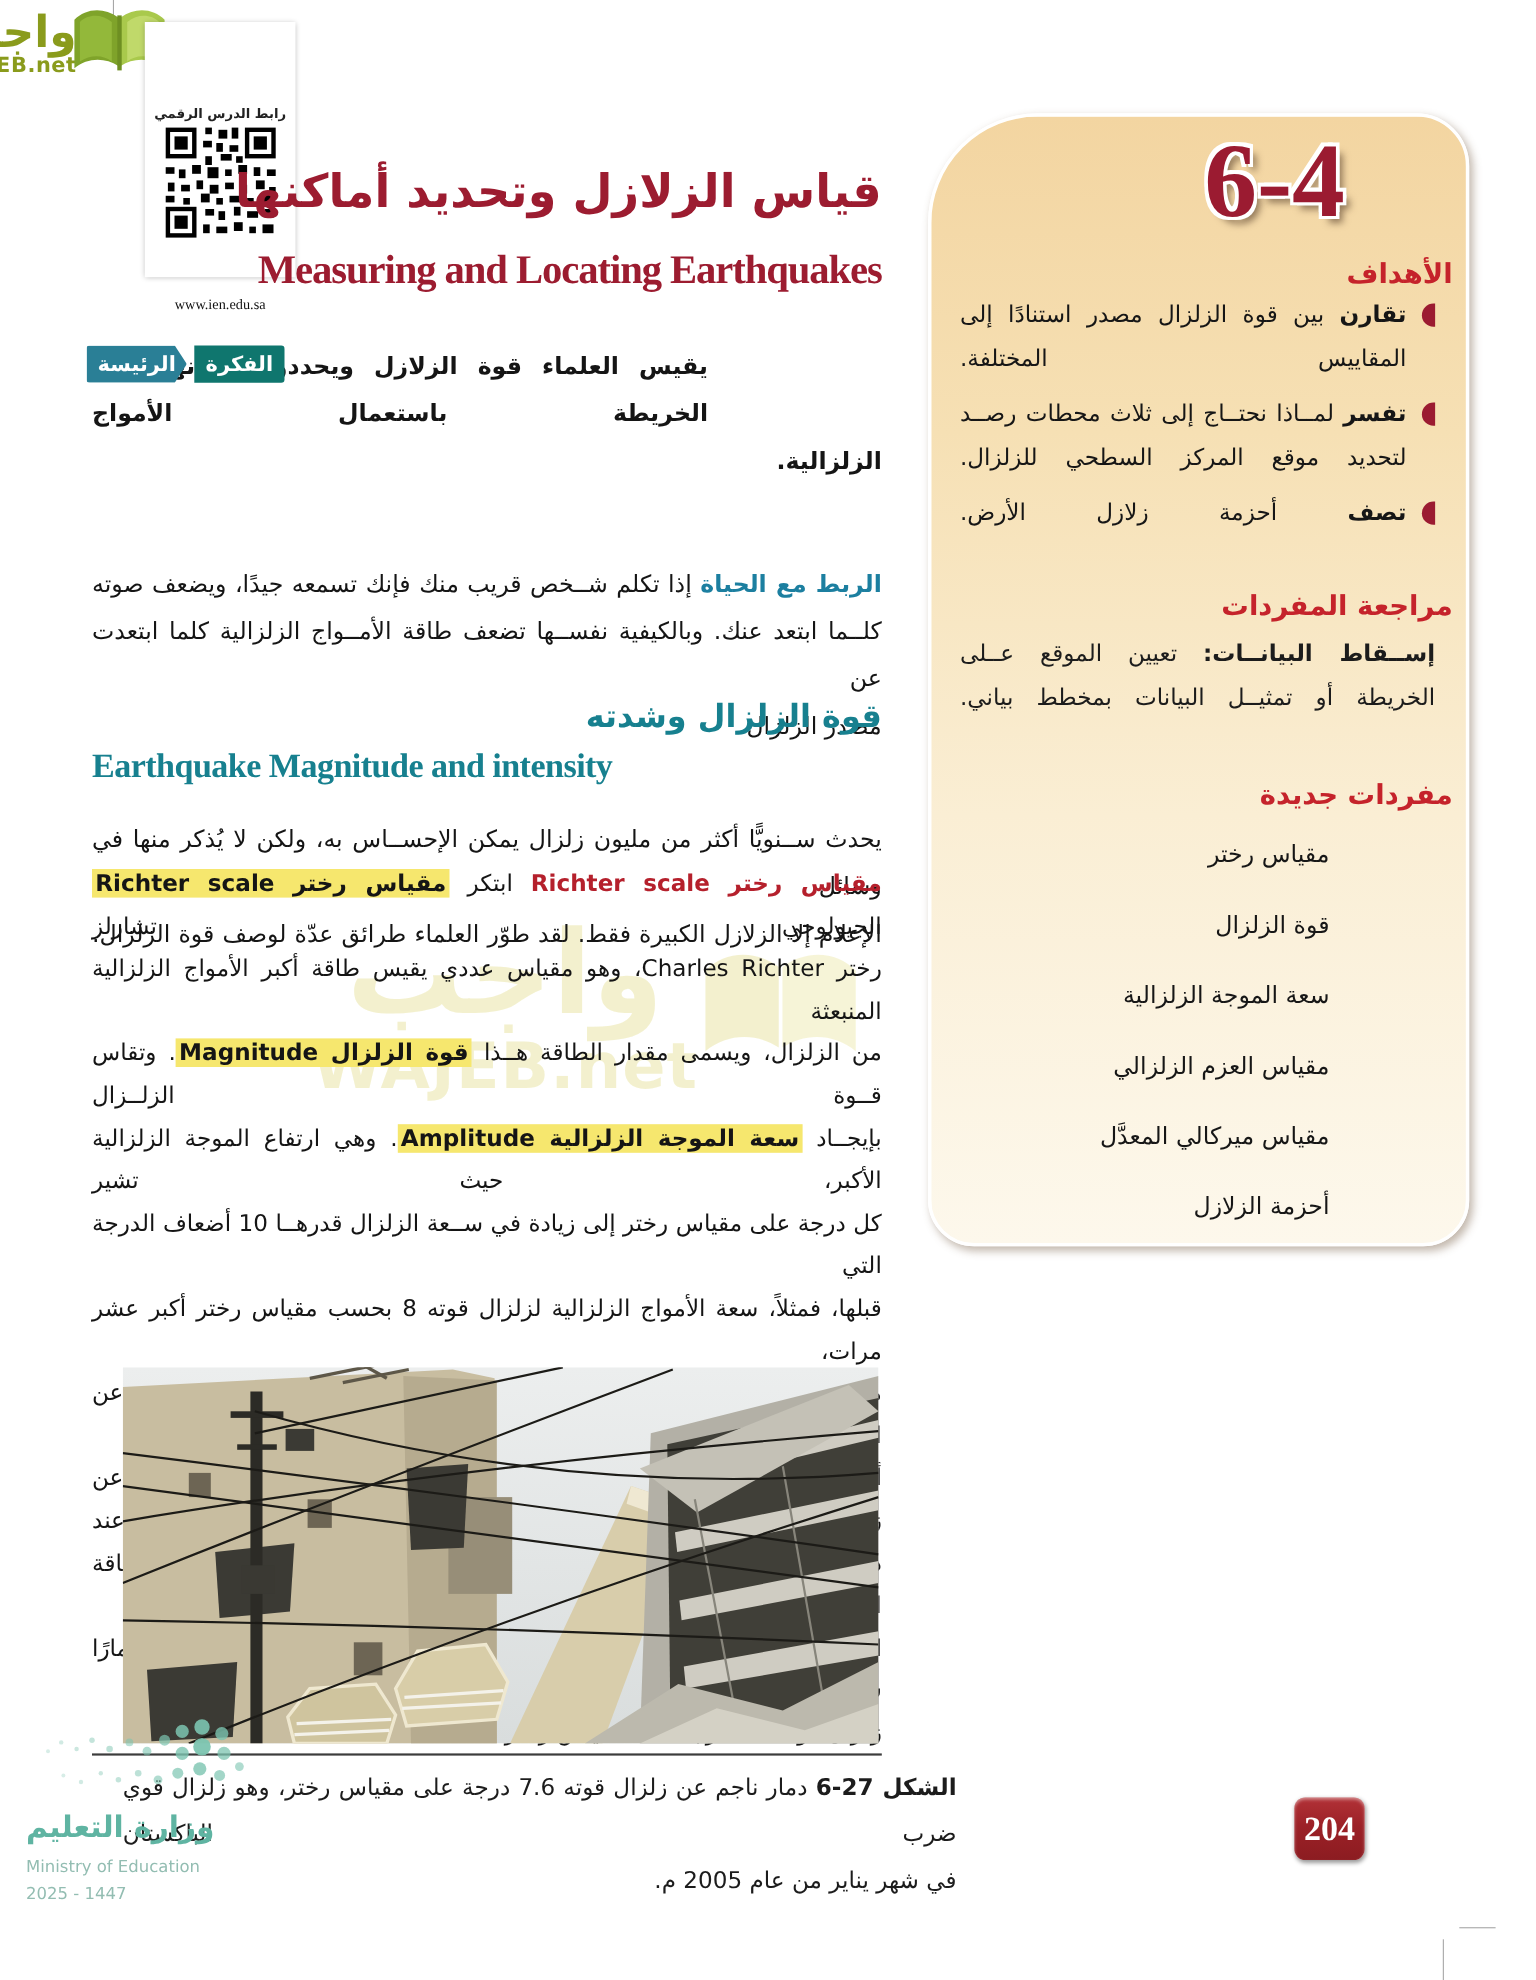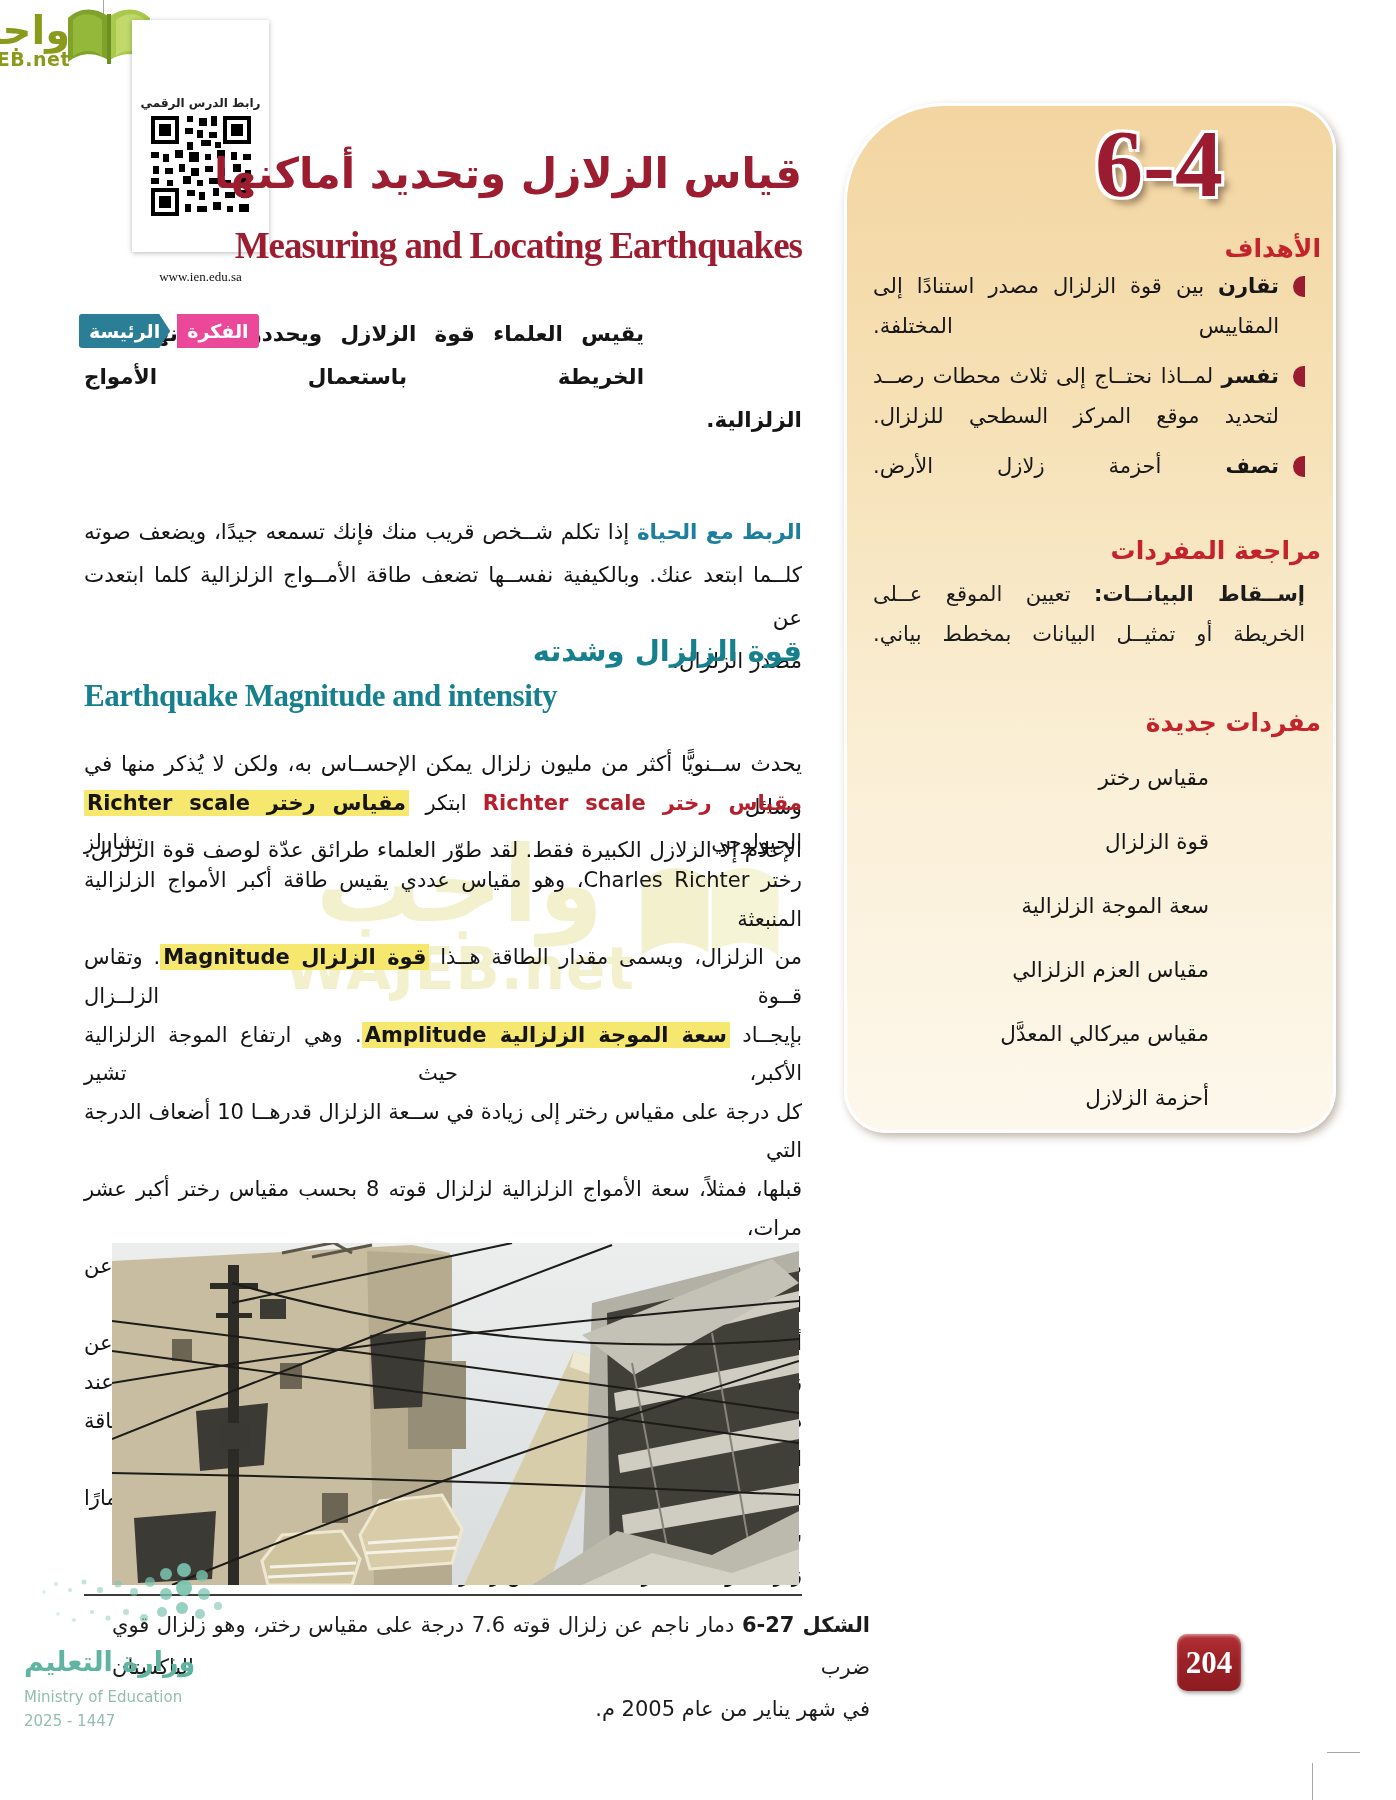--- a/index.html
+++ b/index.html
@@ -40,21 +40,21 @@
              padding-right:96px;box-sizing:border-box;font-size:21.5px;line-height:64px;color:#161616;}
   .boldw{font-weight:bold;}
   
   .main{left:120px;width:718px;direction:rtl;}
   #title-ar{top:149px;font-size:42px;font-weight:bold;color:#9c1c30;text-align:right;}
   #title-en{top:224px;font-size:37px;font-weight:bold;color:#9c1c30;text-align:right;
             font-family:"Liberation Serif",serif;direction:ltr;letter-spacing:-1px;}
   #main-idea{top:312px;}
   #idea-badge{position:absolute;left:-5px;top:2px;right:auto;display:flex;direction:rtl;height:34px;}
   .badge-seg{color:#fff;font-size:19px;font-weight:bold;line-height:34px;padding:0 10px;}
-  #badge-fekra{background:#ec4899;border-radius:0 3px 3px 0;}
+  #badge-fekra{background:#0f766e;border-radius:0 3px 3px 0;}
   #badge-raisa{background:#2a7f96;margin-right:7px;border-radius:3px 0 0 3px;
                clip-path:polygon(0 0,calc(100% - 11px) 0,100% 50%,calc(100% - 11px) 100%,0 100%);}
   .bodyline{font-size:21.5px;line-height:43px;color:#151515;}
   .jline{text-align:justify;text-align-last:justify;}
   .rline{text-align:right;}
   .bold{font-weight:bold;}
   #main-idea .bodyline{font-weight:bold;}
   #mi-l1{padding-right:158px;}
   #life-link{top:510px;}
   .teal-label{color:#1c7fa0;font-weight:bold;}

